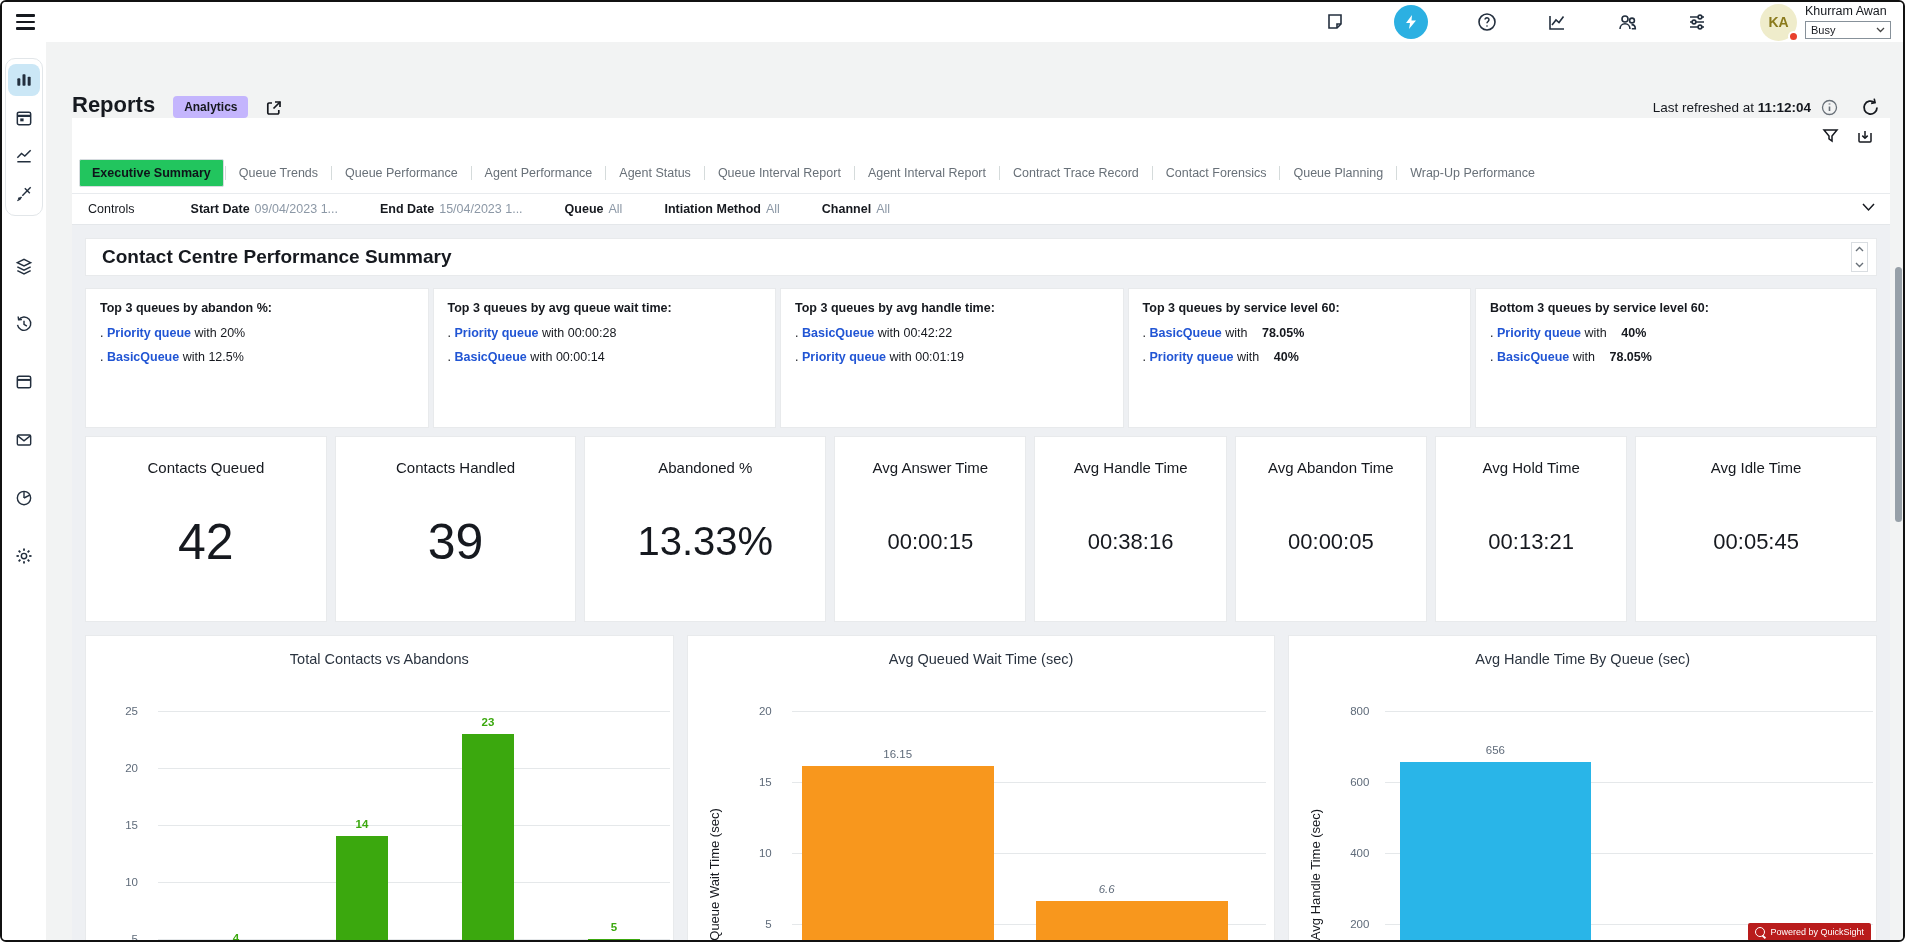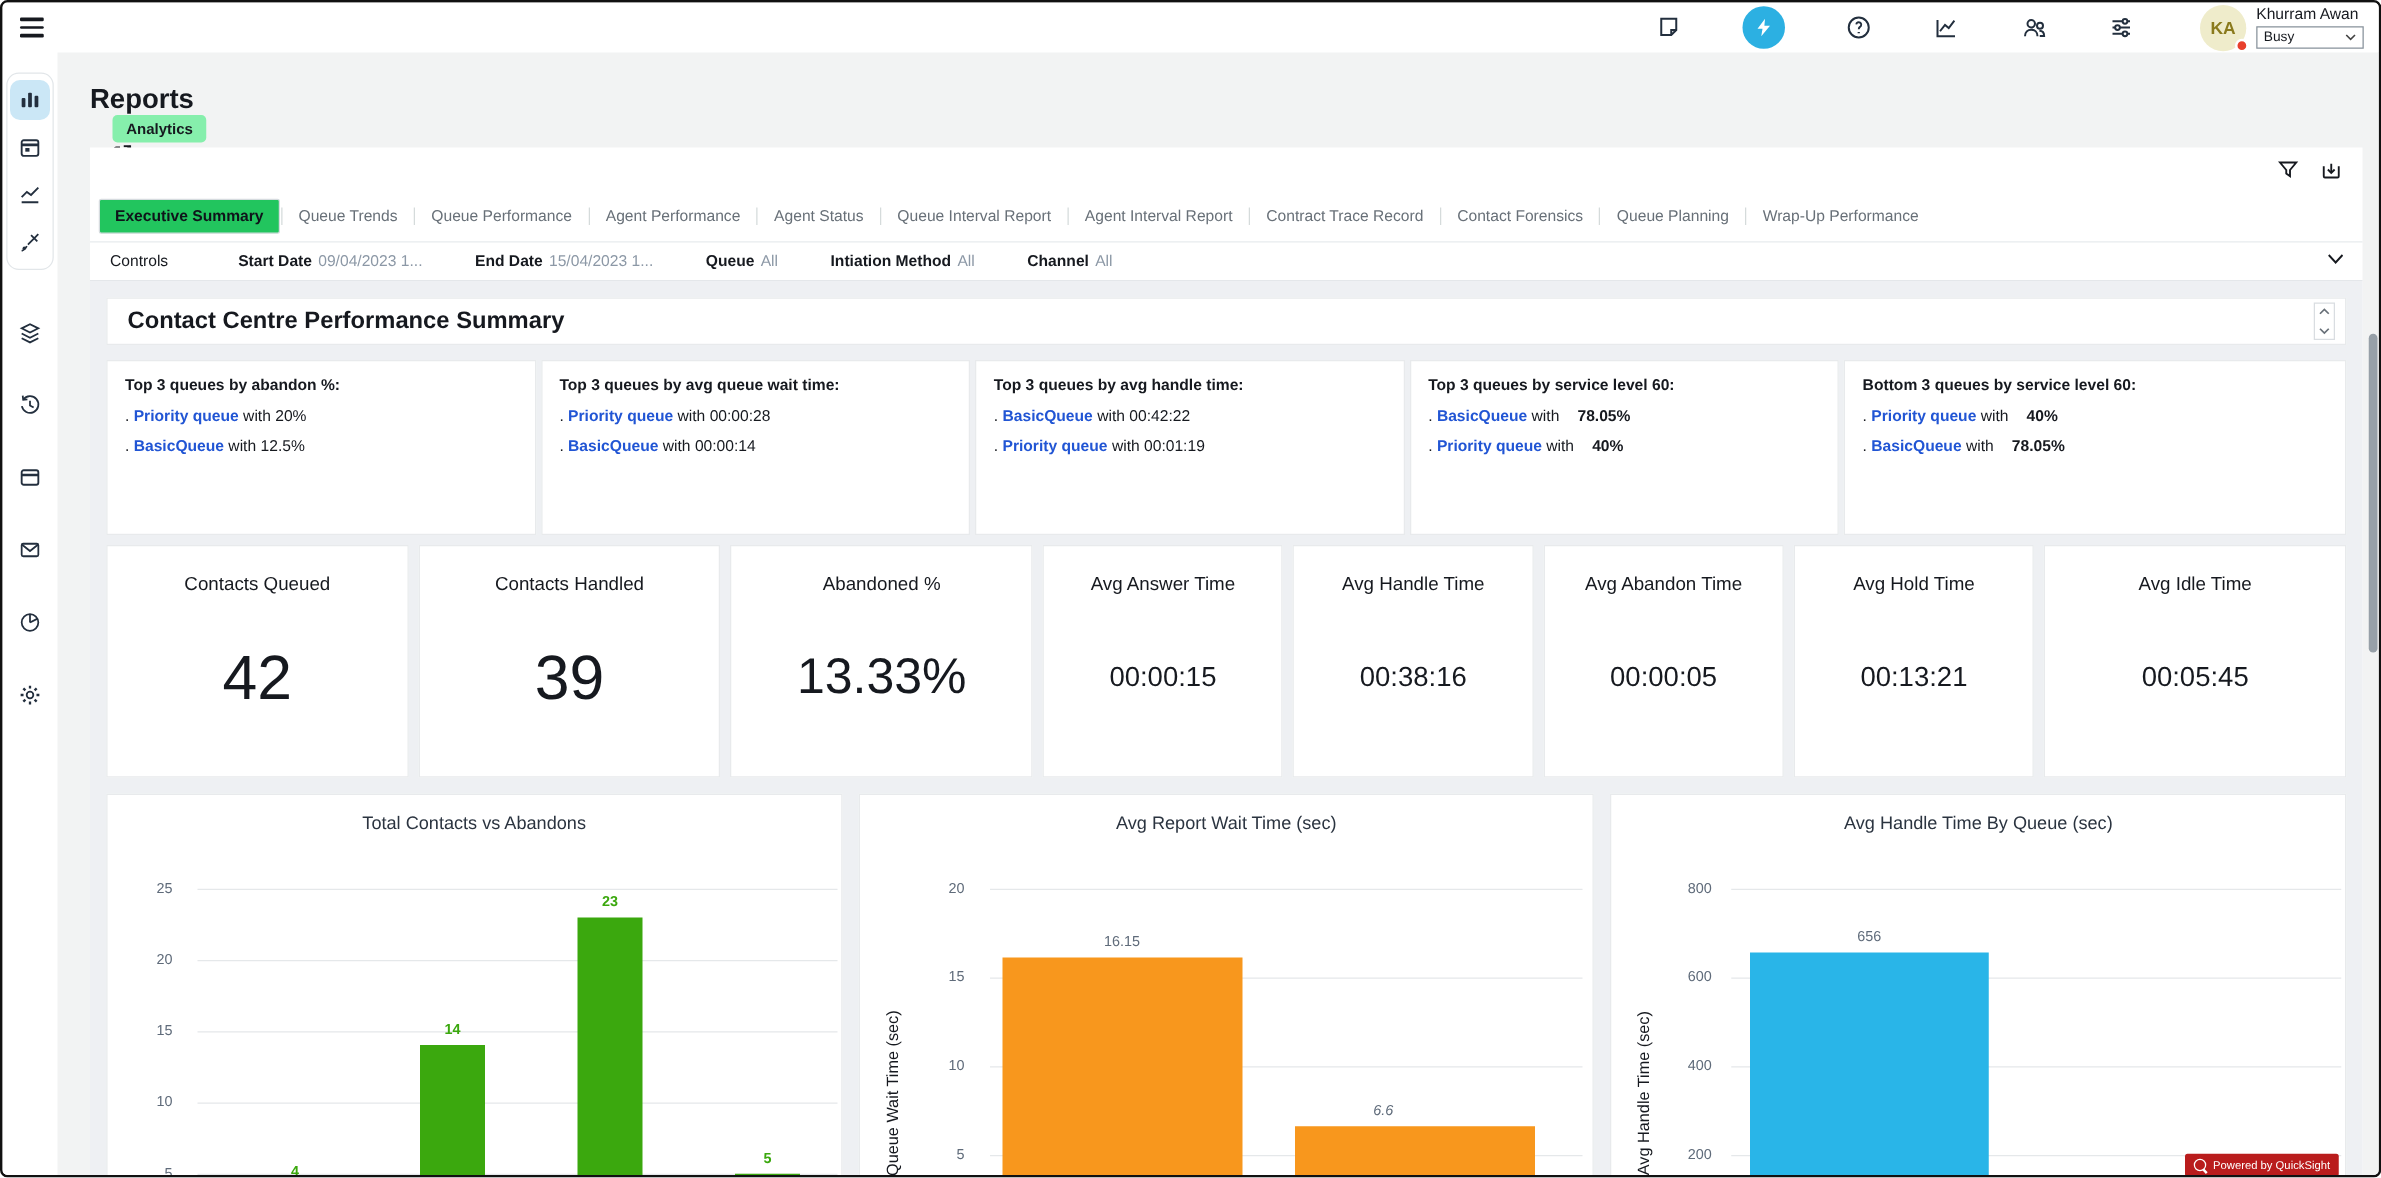--- a/index.html
+++ b/index.html
@@ -30,23 +30,23 @@
   .body { display:flex; height:900px; }
   .sidebar { width:44px; background:#fff; display:flex; flex-direction:column; align-items:center; padding-top:16px; flex:none; }
   .side-group { border:1px solid #e2e6e9; border-radius:10px; padding:5px 0; width:38px;
     display:flex; flex-direction:column; align-items:center; gap:6px; }
   .side-btn { width:32px; height:32px; border-radius:8px; display:flex; align-items:center; justify-content:center; cursor:pointer; }
   .side-btn.active { background:#cbe7f6; }
   .side-btn.solo { margin-top:26px; }
   .side-btn.solo.first { margin-top:34px; }
 
   .main { flex:1; background:#f2f3f3; position:relative; overflow:hidden; }
-  .page-header { display:flex; align-items:flex-start; padding:24px 22px 0 26px; height:76px;flex-direction:column; }
+  .page-header { display:flex; align-items:flex-end; padding:24px 22px 0 26px; height:76px; }
   .page-title { font-size:22px; font-weight:bold; color:#16191f; }
-  .badge { background:#86efac; color:#16191f; font-size:12px; font-weight:bold; padding:4px 11px;
+  .badge { background:#c4b5fd; color:#16191f; font-size:12px; font-weight:bold; padding:4px 11px;
     border-radius:4px; margin-left:18px; cursor:pointer; }
   .ext-btn { margin-left:16px; cursor:pointer; display:flex; }
   .refresh-area { margin-left:auto; display:flex; align-items:center; gap:10px; font-size:13.5px; color:#16191f; }
   .refresh-area b { font-weight:bold; }
   .refresh-btn { margin-left:12px; cursor:pointer; display:flex; }
 
   .panel { background:#fff; margin:0 13px 0 26px; position:relative; height:830px; }
   .panel-tools { position:absolute; top:9px; right:16px; display:flex; gap:17px; }
   .tool-btn { cursor:pointer; display:flex; }
 
@@ -446,21 +446,21 @@
                 <div class="tick" style="left:0;width:52px;top:303px">5</div>
                 <div class="bar-label" style="left:150px;top:296.4px;color:#3ba80e;font-weight:bold;">4</div>
                 <div class="cbar" style="left:250px;top:200.4px;width:52px;height:229.6px;background:#3ba80e"></div>
                 <div class="bar-label" style="left:276px;top:182.4px;color:#3ba80e;font-weight:bold;">14</div>
                 <div class="cbar" style="left:376px;top:97.8px;width:52px;height:332.2px;background:#3ba80e"></div>
                 <div class="bar-label" style="left:402px;top:79.8px;color:#3ba80e;font-weight:bold;">23</div>
                 <div class="cbar" style="left:502px;top:303px;width:52px;height:127px;background:#3ba80e"></div>
                 <div class="bar-label" style="left:528px;top:285px;color:#3ba80e;font-weight:bold;">5</div>
               </div>
               <div class="chart-card">
-                <div class="chart-title">Avg Report Wait Time (sec)</div>
+                <div class="chart-title">Avg Queued Wait Time (sec)</div>
                 <div class="gridline" style="left:104px;width:474px;top:75px"></div>
                 <div class="tick" style="left:0;width:84px;top:75px">20</div>
                 <div class="gridline" style="left:104px;width:474px;top:146px"></div>
                 <div class="tick" style="left:0;width:84px;top:146px">15</div>
                 <div class="gridline" style="left:104px;width:474px;top:217px"></div>
                 <div class="tick" style="left:0;width:84px;top:217px">10</div>
                 <div class="gridline" style="left:104px;width:474px;top:288px"></div>
                 <div class="tick" style="left:0;width:84px;top:288px">5</div>
                 <div class="ylabel" style="left:-134px;top:231px">Queue Wait Time (sec)</div>
                 <div class="cbar" style="left:114px;top:129.67000000000002px;width:192px;height:300.33px;background:#f8971d"></div>

